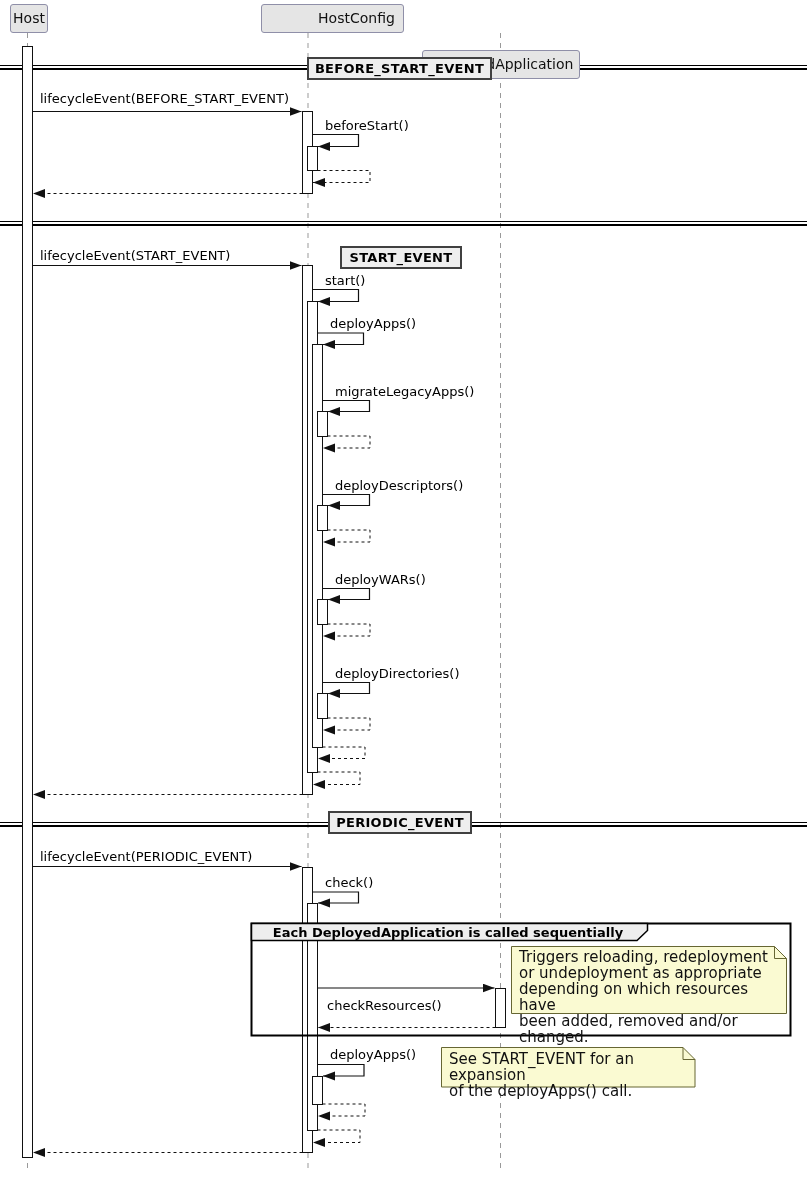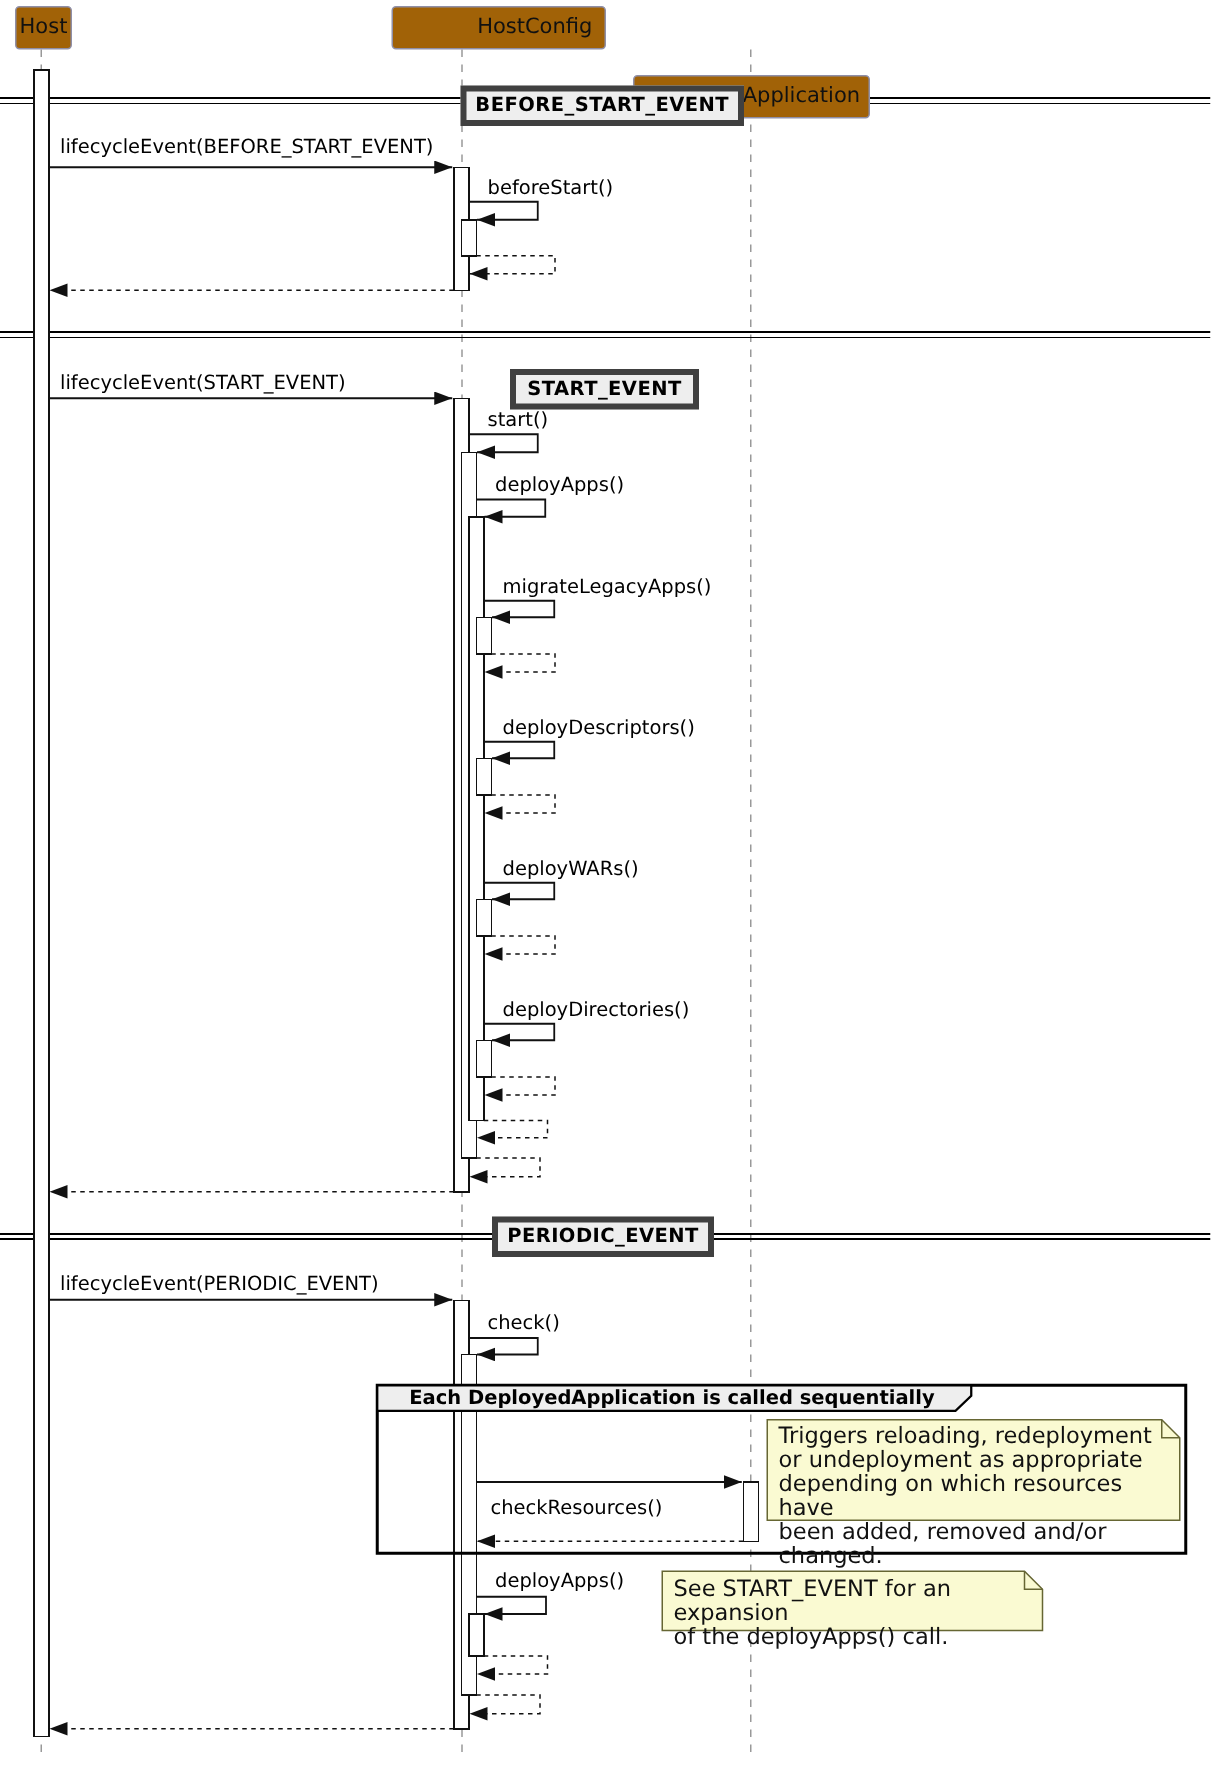--- a/index.html
+++ b/index.html
@@ -3,26 +3,26 @@
 <meta charset="utf-8">
 <style>
   html,body{margin:0;padding:0;background:#ffffff;}
   .diagram{
     position:relative;width:807px;height:1177px;background:#ffffff;overflow:hidden;
     font-family:"DejaVu Sans","Liberation Sans",sans-serif;color:#000;
   }
   .layer{position:absolute;left:0;top:0;}
   .participant{
     position:absolute;height:27px;line-height:26px;text-align:center;
-    background:#a16207;border:1px solid #8f8fa8;border-radius:3px;
+    background:#e5e5e5;border:1px solid #8f8fa8;border-radius:3px;
     font-size:14px;color:#111;box-sizing:content-box;
   }
   .divbox{
     position:absolute;height:19px;line-height:19px;text-align:center;
-    background:#EEEEEE;border:4px solid #404040;font-size:13px;font-weight:bold;
+    background:#EEEEEE;border:2px solid #404040;font-size:13px;font-weight:bold;
     letter-spacing:.3px;
   }
   .msg{position:absolute;font-size:13px;white-space:nowrap;color:#000;}
   .grouphdr{
     position:absolute;left:252px;top:925px;width:392px;text-align:center;
     font-size:13px;font-weight:bold;white-space:nowrap;
   }
   .note-text{
     position:absolute;font-size:15px;line-height:16px;color:#111;
     white-space:pre-line;

